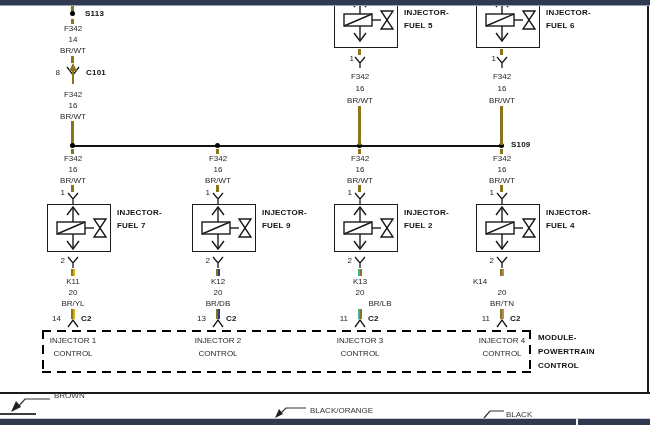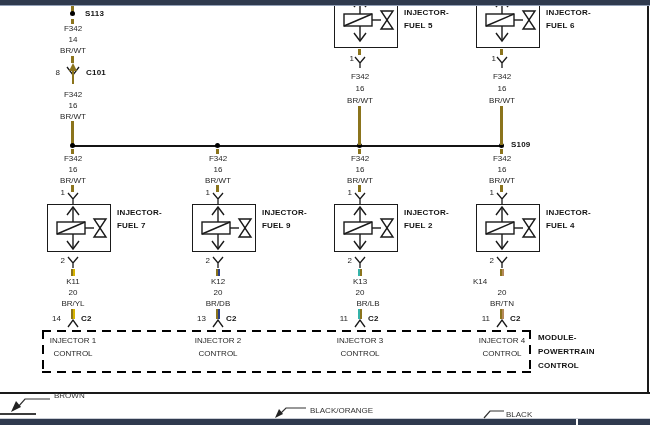--- a/index.html
+++ b/index.html
@@ -215,21 +215,21 @@
   </svg>
   <div class="bname" style="left:404px;top:208px">INJECTOR-</div>
   <div class="bname" style="left:404px;top:221px">FUEL 2</div>
   <div class="pin" style="left:336px;top:256px">2</div>
   <svg class="abs" style="left:354px;top:256px" width="12" height="13" viewBox="0 0 12 13">
       <path d="M1 1 L6 7 L11 1 M6 7 L6 12" stroke="#1a1a1a" stroke-width="1.3" fill="none"></path>
     </svg>
   <div class="cwire" style="left:358px;top:269px;height:7px;background:linear-gradient(90deg,#35b3a9 50%,#8b741c 50%)"></div>
   <div class="wl" style="left:328px;top:277px">K13</div>
   <div class="wl" style="left:328px;top:288px">20</div>
-  <div class="wl" style="left:336px;top:299px">BR/LB</div>
+  <div class="wl" style="left:348px;top:299px">BR/LB</div>
   <div class="cwire" style="left:358px;top:309px;height:10px;background:linear-gradient(90deg,#35b3a9 50%,#8b741c 50%)"></div>
   <div class="pin" style="left:332px;top:314px">11</div>
   <svg class="abs" style="left:354px;top:319px" width="12" height="9" viewBox="0 0 12 9">
       <path d="M1 8 L6 1 L11 8" stroke="#1a1a1a" stroke-width="1.3" fill="none"></path>
     </svg>
   <div class="bname" style="left:368px;top:314px">C2</div>
   <div class="wl" style="left:328px;top:336px">INJECTOR 3</div>
   <div class="wl" style="left:328px;top:349px">CONTROL</div>
 
   <div class="wire" style="left:500px;top:149px;height:5px"></div>

